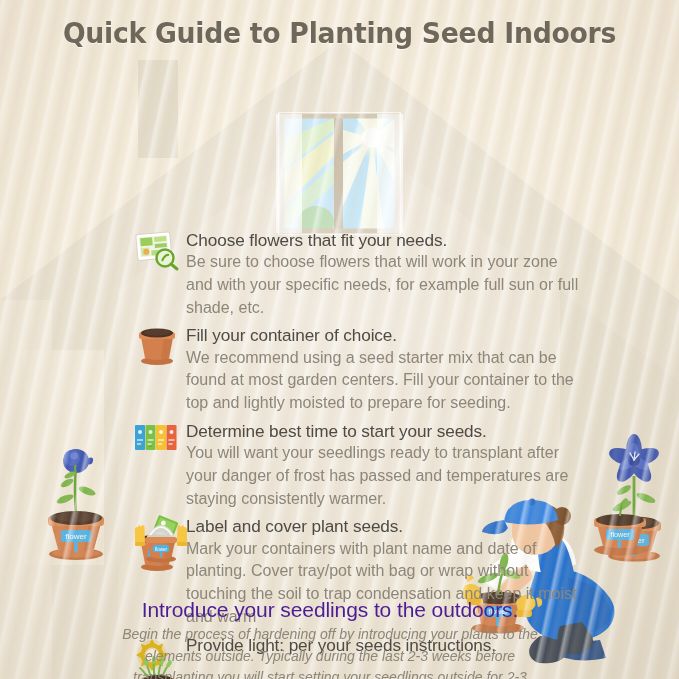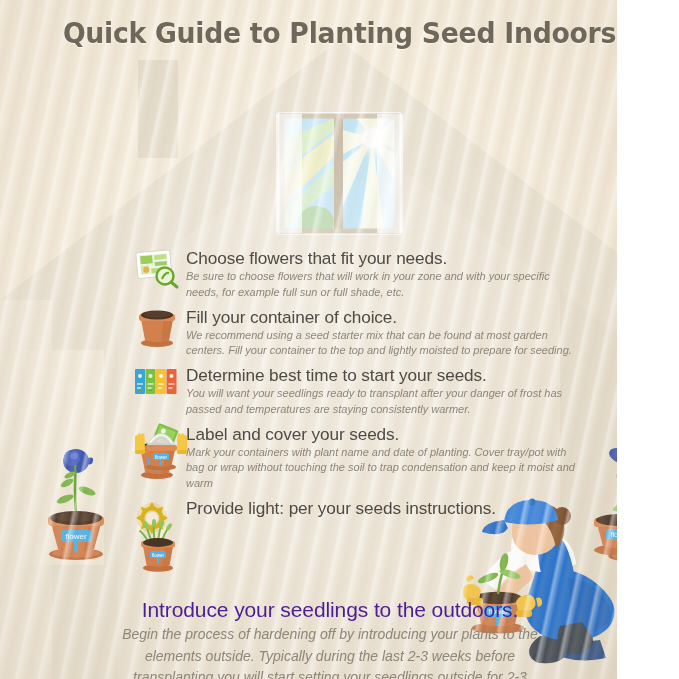--- a/index.html
+++ b/index.html
@@ -2,21 +2,21 @@
 <html><head>
 <meta charset="utf-8">
 <style>
   html, body {
     margin: 0;
     padding: 0;
     background: #ffffff;
   }
   #poster {
     position: relative;
-    width: 617px;
+    width: 679px;
     height: 679px;
     overflow: hidden;
     background: #f3ead9;
     font-family: "Liberation Sans", sans-serif;
   }
   
   .texture {
     position: absolute;
     inset: 0;
     background-image:
@@ -58,21 +58,21 @@
     transform-origin: 50% 50%;
   }
 
   
   .window-art { position:absolute; left:276px; top:110px; width:127px; height:127px; z-index:3; }
 
   
   .steps {
     position: absolute;
     left: 134px;
-    top: 248px;
+    top: 230px;
     width: 445px;
     z-index: 8;
   }
   .step { position: relative; margin-bottom: 0px; }
   .step-icon {
     position: absolute;
     left: 0;
     width: 52px;
     text-align: center;
   }
@@ -81,22 +81,21 @@
     font-family: "Liberation Sans", sans-serif;
     font-size: 17.2px;
     color: #4e4a44;
     line-height: 1.18;
     letter-spacing: -0.1px;
     margin: 0 0 1px 0;
     white-space: nowrap;
   }
   .step-body {
     font-family: "Liberation Sans", sans-serif;
-    font-style: italic;
-    font-size: 11px;
+    font-size: 16px;
     line-height: 1.42;
     color: #8d8679;
     margin: 0 0 6px 0;
   }
 
   
   .footer {
     position: absolute;
     left: 120px;
     top: 598px;
@@ -354,21 +353,21 @@
             <rect x="1" y="26" width="10" height="4" rx="1.5" fill="#edb62e"></rect>
           </g>
 
           <g transform="translate(54,0) scale(-1,1)">
             <path d="M1 16 q-1 -5 3 -5 q1 -4 3 0 q2 -4 3.5 0 L11 25 q0 5 -5 5 q-5 0 -5 -5 Z" fill="#f6c744"></path>
             <rect x="1" y="26" width="10" height="4" rx="1.5" fill="#edb62e"></rect>
           </g>
         </svg>
       </div>
       <div class="step-text">
-        <div class="step-head">Label and cover your seeds.</div>
+        <div class="step-head">Label and cover plant seeds.</div>
         <div class="step-body">Mark your containers with plant name and date of planting. Cover tray/pot with bag or wrap without touching the soil to trap condensation and keep it moist and warm</div>
       </div>
     </div>
 
     <div class="step">
       <div class="step-icon" style="padding-top:3px;">
         <svg width="36" height="34" viewBox="0 0 36 34">
           <circle cx="18" cy="17" r="15" fill="#d9b21f" opacity="0.22"></circle>
           <g fill="#d9b21f">
             <path d="M18 1 l3 5 -6 0 Z"></path>

